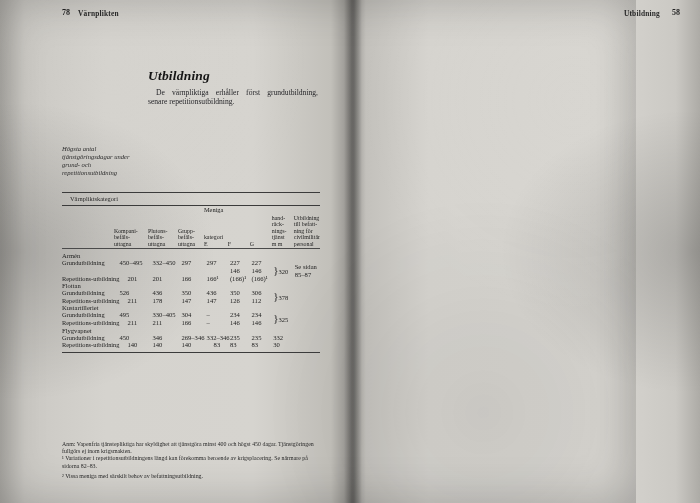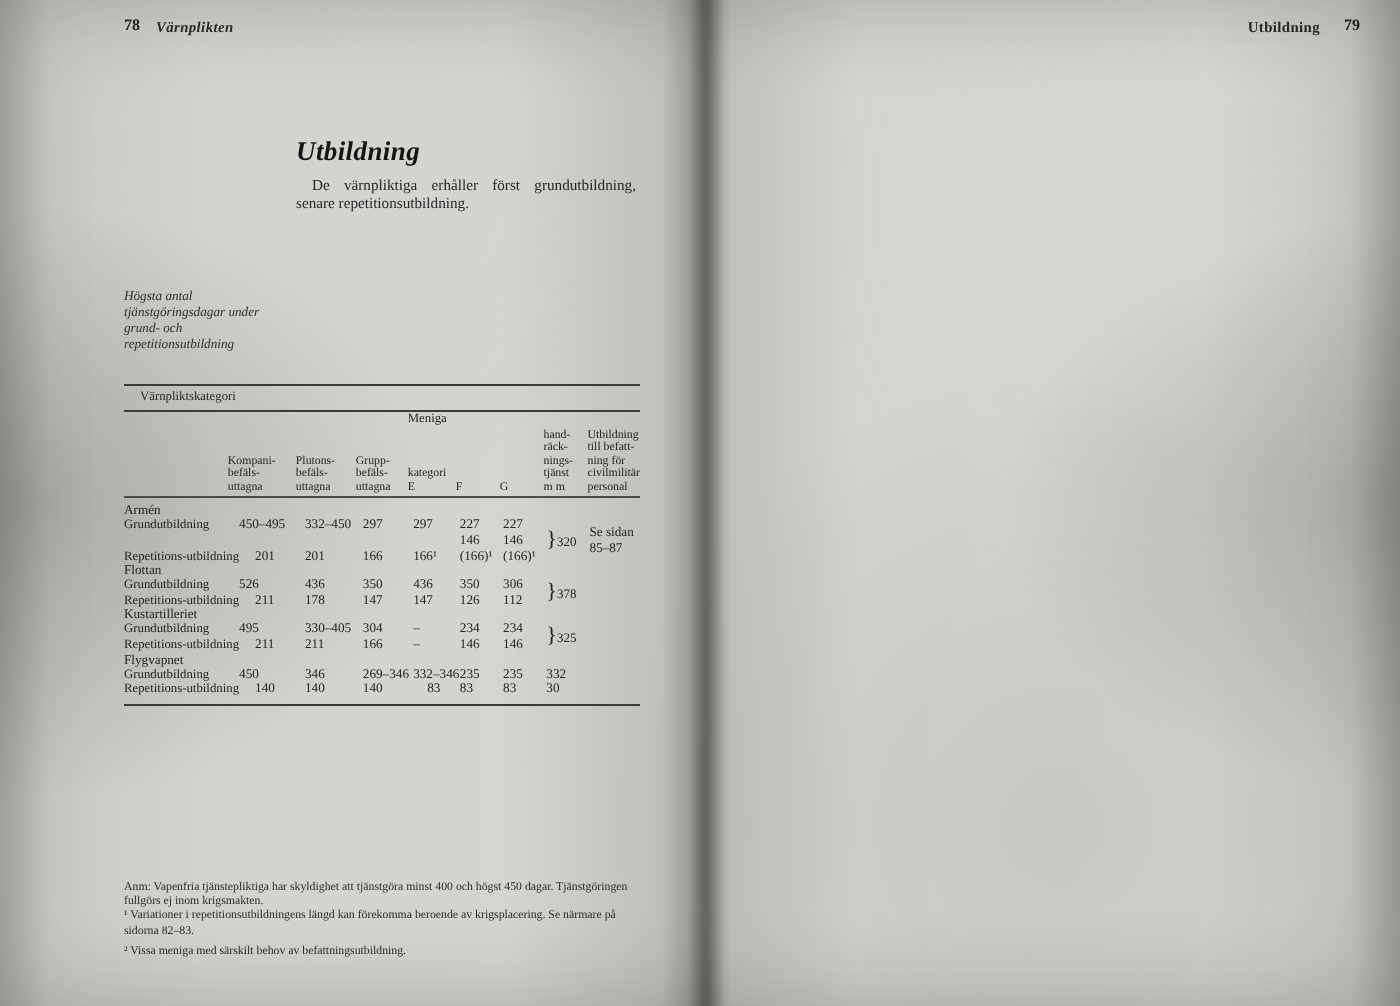--- a/index.html
+++ b/index.html
@@ -3,21 +3,21 @@
 <meta charset="utf-8">
 <style>
   html,body{margin:0;padding:0;}
   body{
     width:700px;height:503px;overflow:hidden;
     background:#b9b7b2;
     font-family:"Liberation Serif", serif;
     color:#1b1b1b;
   }
   
-  #spread{position:relative;width:700px;height:503px;}
+  #spread{position:relative;width:636px;height:503px;}
   .page{position:absolute;top:0;height:503px;overflow:hidden;}
   #page-left{left:0;width:352px;
     background:
       radial-gradient(ellipse at 5% 50%, rgba(0,0,0,0.17) 0%, rgba(0,0,0,0) 42%),
       linear-gradient(to right,#b3b1ac 0%,#cbc9c4 7%,#d5d3ce 30%,#d6d4cf 72%,#c2c0ba 94%,#8e8c88 100%);
   }
   #page-right{left:352px;width:348px;
     background:
       radial-gradient(ellipse at 98% 50%, rgba(0,0,0,0.16) 0%, rgba(0,0,0,0) 40%),
       linear-gradient(to right,#908e8a 0%,#c3c1bc 4%,#d6d4cf 22%,#d8d6d1 72%,#cbc9c4 93%,#adaba6 100%);
@@ -71,21 +71,21 @@
   #notes .gap{height:3.5px;}
 </style>
 </head>
 <body>
 
 <div id="spread">
 
   <div class="page" id="page-left">
 
     <div class="folio" style="left:62px;top:8px;">78</div>
-    <div class="runhead" style="left:78px;top:9px;font-style:italic;">Värnplikten</div>
+    <div class="runhead" style="left:78px;top:9px;">Värnplikten</div>
 
 
     <h2 id="lp-utb-head" class="secthead">Utbildning</h2>
 
     <div id="lp-utb-body" class="body">
       <p style="text-indent:8px;"><span class="it" style="font-style:normal;">De värnpliktiga erhåller först grundutbildning, senare repetitionsutbildning.</span></p>
     </div>
 
     <div id="lp-margin" class="marginnote">Högsta antal tjänstgöringsdagar under grund- och repetitionsutbildning</div>
 
@@ -264,20 +264,20 @@
       <div class="nrow">Anm: Vapenfria tjänstepliktiga har skyldighet att tjänstgöra minst 400 och högst 450 dagar. Tjänstgöringen fullgörs ej inom krigsmakten.</div>
       <div class="nrow">¹ Variationer i repetitionsutbildningens längd kan förekomma beroende av krigsplacering. Se närmare på sidorna 82–83.</div>
       <div class="gap"></div>
       <div class="nrow">² Vissa meniga med särskilt behov av befattningsutbildning.</div>
     </div>
   </div>
 
   <div class="page" id="page-right">
 
     <div class="runhead" style="right:40px;top:9px;">Utbildning</div>
-    <div class="folio" style="right:20px;top:8px;">79</div>
+    <div class="folio" style="right:20px;top:8px;">58</div>
 
   </div>
 
   <div id="gutter"></div>
   <div id="grain"></div>
   <div id="vign"></div>
 </div>
 
 </body></html>

